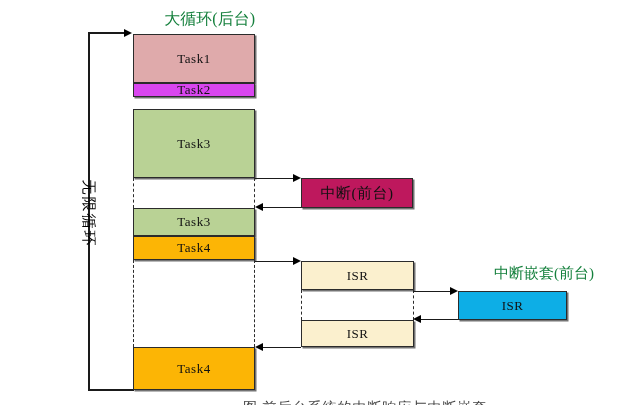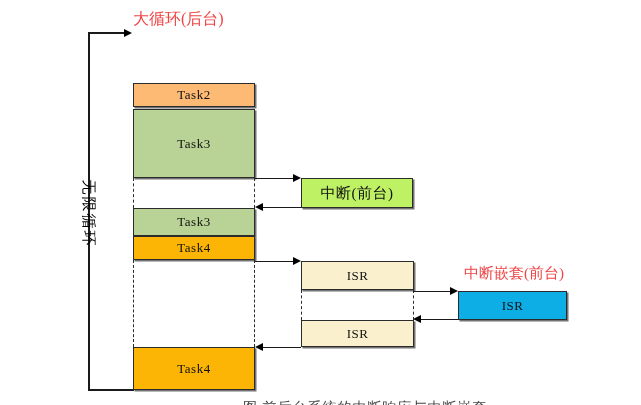--- a/index.html
+++ b/index.html
@@ -23,22 +23,22 @@
   .hline{position:absolute;height:1.5px;background:#1a1a1a;}
   .vline{position:absolute;width:1.5px;background:#1a1a1a;}
   .vdash{position:absolute;width:0;border-left:1.5px dashed #2b2b2b;}
   .ah-right{position:absolute;width:0;height:0;
     border-top:4px solid transparent;border-bottom:4px solid transparent;
     border-left:8px solid #000;}
   .ah-left{position:absolute;width:0;height:0;
     border-top:4px solid transparent;border-bottom:4px solid transparent;
     border-right:8px solid #000;}
   .title{
-    position:absolute;text-align:left;
-    font-size:16px;color:#ef4444;white-space:nowrap;
+    position:absolute;text-align:right;
+    font-size:16px;color:#15803d;white-space:nowrap;
   }
   .loop-label{
     position:absolute;
     left:26px;top:204px;width:124px;
     text-align:center;
     font-size:15px;letter-spacing:2px;
     transform:rotate(90deg);
     transform-origin:center center;
     color:#000;
   }
@@ -54,21 +54,24 @@
 <div id="canvas">
 
   <div class="title" style="left:133px;top:9px;width:122px;">大循环(后台)</div>
 
   <div class="vline" style="left:88px;top:33px;height:357px;"></div>
   <div class="hline" style="left:88px;top:32px;width:37px;"></div>
   <div class="ah-right" style="left:124px;top:28.5px;"></div>
   <div class="hline" style="left:88px;top:389px;width:46px;"></div>
   <div class="loop-label">无限循环</div>
 
-  <div class="box" style="left: 133px; top: 83px; width: 122px; height: 24px; background-color: #fdba74;">
+  <div class="box" style="left: 133px; top: 34px; width: 122px; height: 49px; background-color: rgb(223, 170, 171);">
+    <span>Task1</span>
+  </div>
+  <div class="box" style="left: 133px; top: 83px; width: 122px; height: 14px; background-color: #d946ef;">
     <span>Task2</span>
   </div>
   <div class="box" style="left: 133px; top: 109px; width: 122px; height: 69px; background-color: rgb(185, 210, 149);">
     <span>Task3</span>
   </div>
 
   <div class="vdash" style="left:133px;top:178px;height:30px;"></div>
   <div class="vdash" style="left:253.5px;top:178px;height:30px;"></div>
 
   <div class="box" style="left: 133px; top: 208px; width: 122px; height: 28px; background-color: rgb(185, 210, 149);">
@@ -78,21 +81,21 @@
     <span>Task4</span>
   </div>
 
   <div class="vdash" style="left:133px;top:260px;height:87px;"></div>
   <div class="vdash" style="left:253.5px;top:260px;height:87px;"></div>
 
   <div class="box" style="left: 133px; top: 347px; width: 122px; height: 43px; background-color: rgb(252, 181, 5);">
     <span>Task4</span>
   </div>
 
-  <div class="box" style="left: 301px; top: 178px; width: 112px; height: 30px; font-size: 15px; background-color: #bef264;">
+  <div class="box" style="left: 301px; top: 178px; width: 112px; height: 30px; font-size: 15px; background-color: #be185d;">
     <span>中断(前台)</span>
   </div>
 
   <div class="hline" style="left:255px;top:177.5px;width:39px;"></div>
   <div class="ah-right" style="left:293px;top:174px;"></div>
 
   <div class="hline" style="left:262px;top:206.5px;width:39px;"></div>
   <div class="ah-left" style="left:255px;top:203px;"></div>
 
   <div class="box" style="left: 301px; top: 261px; width: 113px; height: 29px; background-color: rgb(251, 240, 206);">

